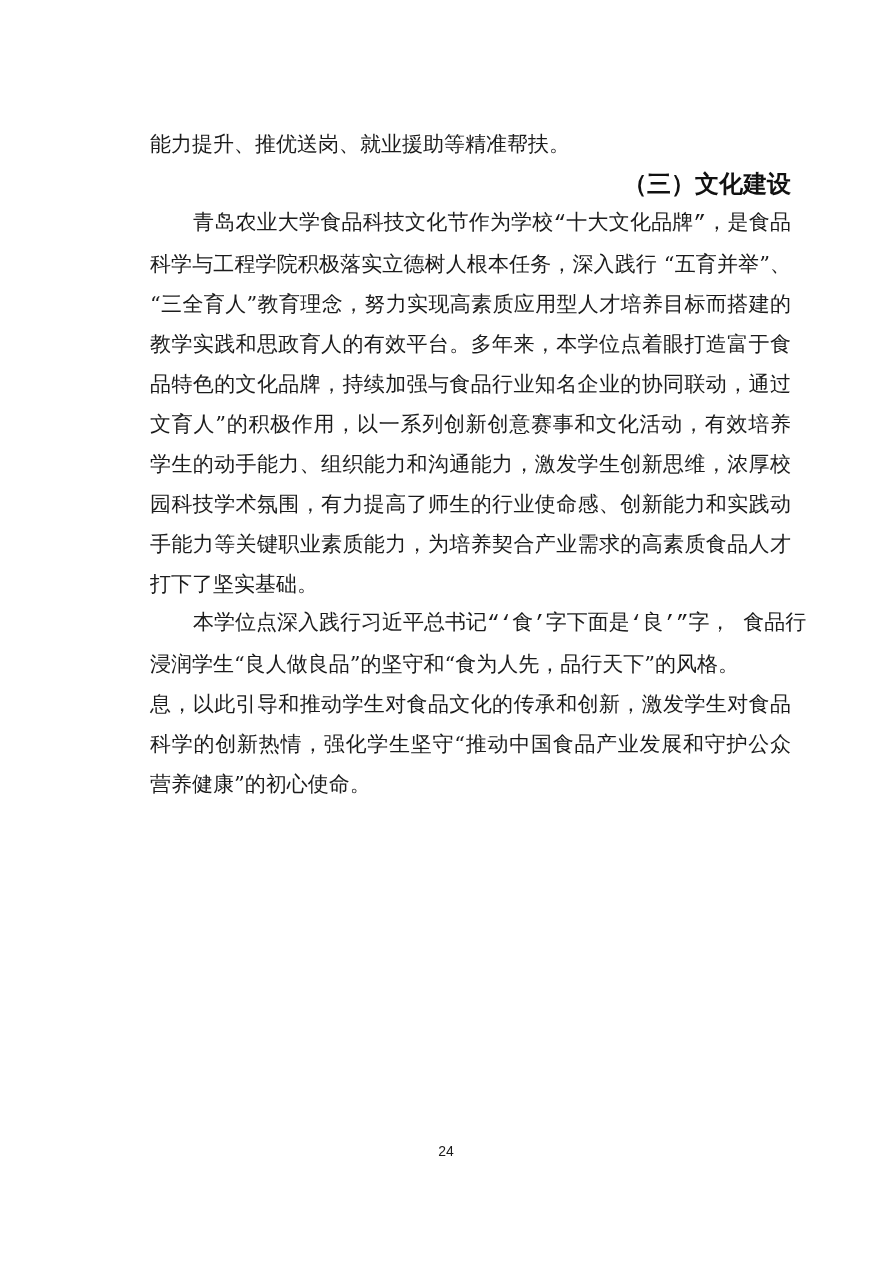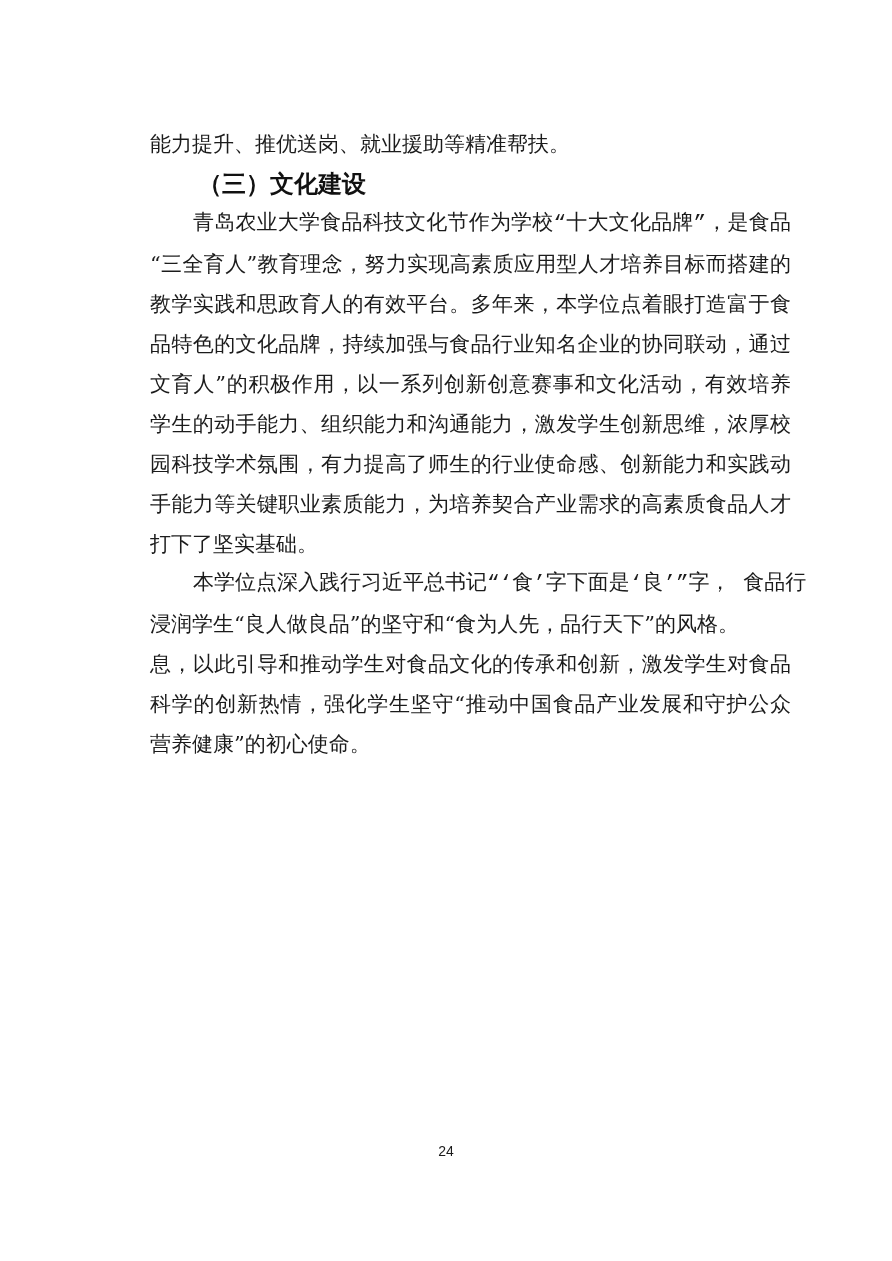--- a/index.html
+++ b/index.html
@@ -39,20 +39,21 @@
     font-family: Liberation Mono, monospace;
   }
   .heading {
     font-size: 24px;
     line-height: 40px;
     font-weight: bold;
     margin: 0;
     text-indent: 48px;
     white-space: nowrap;
     color: #111111;
+    text-align: right;
   }
   .page-number {
     position: absolute;
     top: 1141px;
     left: 0;
     width: 100%;
     text-align: center;
     font-size: 14px;
     line-height: 20px;
     font-family: "Liberation Sans", "DejaVu Sans", sans-serif;
@@ -62,20 +63,21 @@
 </head>
 <body>
 
 <div class="page">
   <div class="text-block">
     <div class="body-line last">能力提升、推优送岗、就业援助等精准帮扶。</div>
     <div class="heading">（三）文化建设</div>
     <div id="paragraphs">
         <div class="paragraph">
           <div class="body-line indent">青岛农业大学食品科技文化节作为学校“十大文化品牌”，是食品</div>
+          <div class="body-line">科学与工程学院积极落实立德树人根本任务，深入践行 “五育并举”、</div>
           <div class="body-line">“三全育人”教育理念，努力实现高素质应用型人才培养目标而搭建的</div>
           <div class="body-line">教学实践和思政育人的有效平台。多年来，本学位点着眼打造富于食</div>
           <div class="body-line">品特色的文化品牌，持续加强与食品行业知名企业的协同联动，通过</div>
           <div class="body-line">文育人”的积极作用，以一系列创新创意赛事和文化活动，有效培养</div>
           <div class="body-line">学生的动手能力、组织能力和沟通能力，激发学生创新思维，浓厚校</div>
           <div class="body-line">园科技学术氛围，有力提高了师生的行业使命感、创新能力和实践动</div>
           <div class="body-line">手能力等关键职业素质能力，为培养契合产业需求的高素质食品人才</div>
           <div class="body-line last">打下了坚实基础。</div>
         </div>
         <div class="paragraph">

